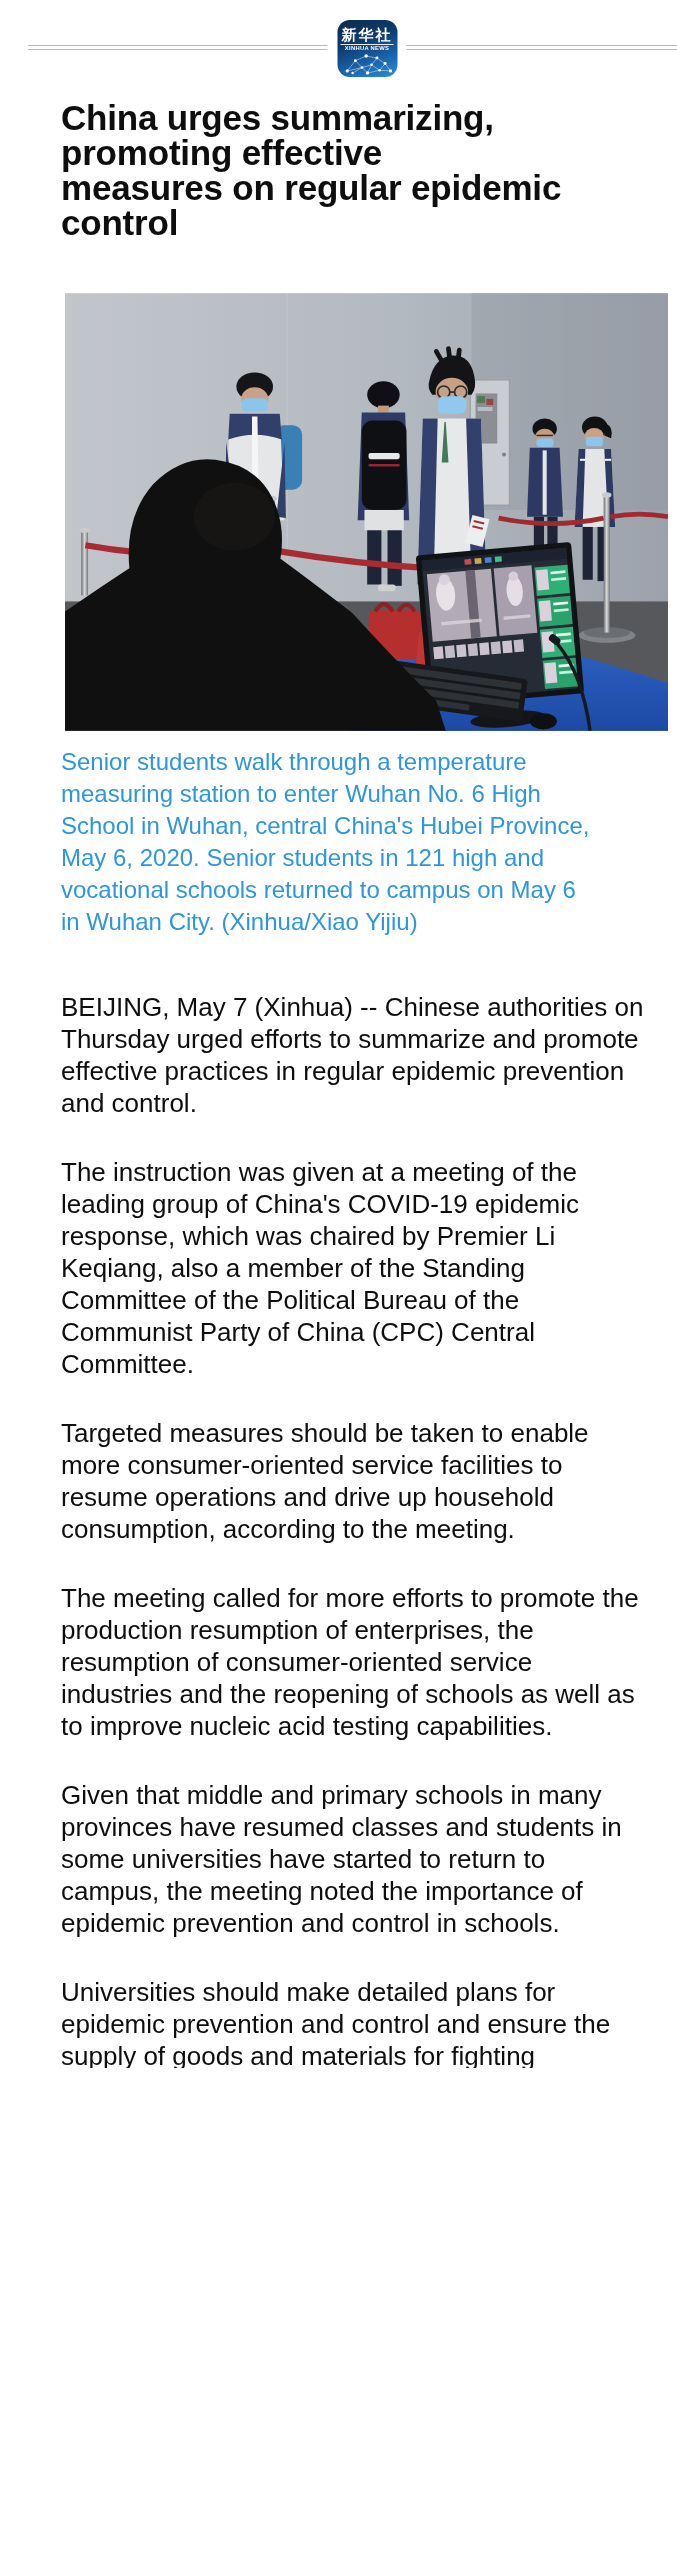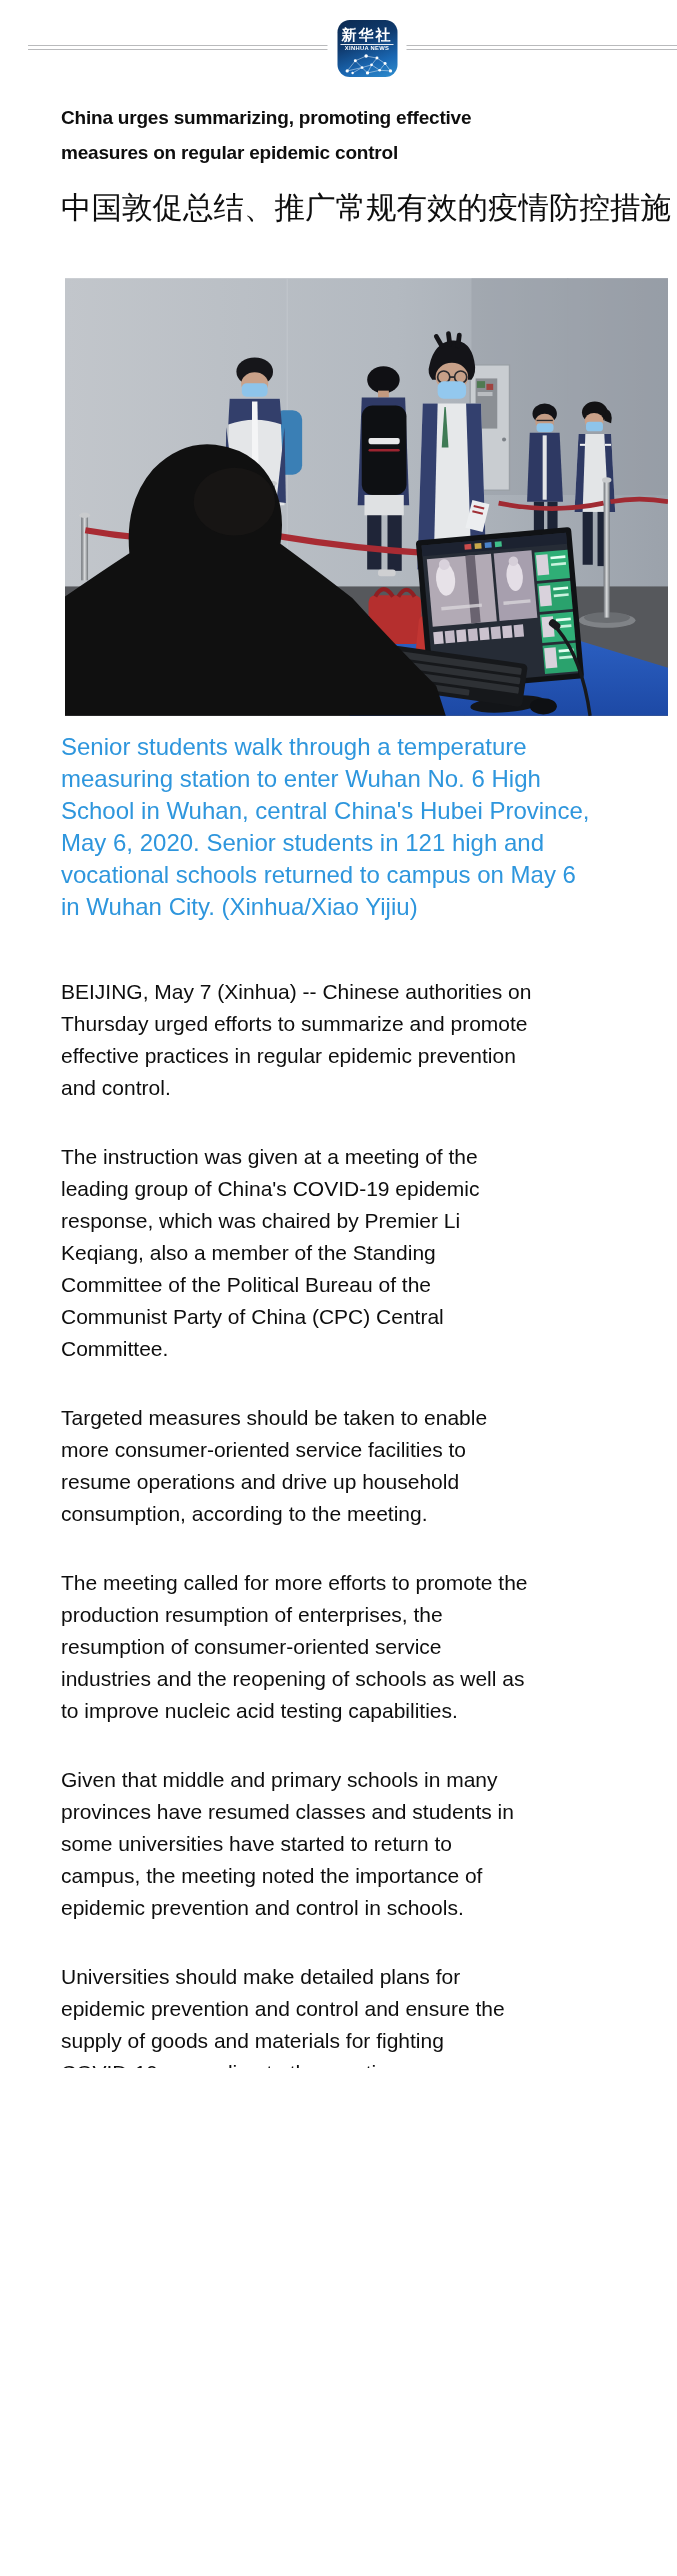--- a/index.html
+++ b/index.html
@@ -20,27 +20,27 @@
   .xh-cn{font-weight:bold;letter-spacing:2px;line-height:1.05;
          border-bottom:1px solid rgba(255,255,255,.9);
          display:inline-block;padding:0 1.4px 0.7px;}
   .small .xh-cn{font-size:15px;margin-top:6.8px;}
   .big .xh-cn{font-size:18.3px;margin-top:8.1px;}
   .xh-en{letter-spacing:0.3px;font-weight:bold;}
   .small .xh-en{font-size:5.8px;margin-top:0.7px;}
   .big .xh-en{font-size:6.8px;margin-top:1.4px;}
   .xh-net{position:absolute;left:0;right:0;bottom:2.7px;}
   
-  .title-en{margin:11px 33px 0;font-size:19px;line-height:35px;font-weight:bold;
+  .title-en{margin:11px 33px 0;font-size:35px;line-height:35px;font-weight:bold;
             letter-spacing:-0.2px;white-space:pre-line;}
   .title-cn{margin:20.3px 33px 0;font-size:30.5px;line-height:35px;font-weight:400;white-space:pre-line;}
   figure.photo{margin:53px 0 0 37px;width:603px;height:438px;padding:0;}
   .caption{margin:15px 32px 0 33px;font-size:24px;line-height:32px;color:#2e96dd;white-space:pre-line;}
   .body{margin:53px 32px 0 33px;}
-  .body p{margin:0 0 37px;font-size:21px;line-height:32px;white-space:pre-line;}
+  .body p{margin:0 0 37px;font-size:26px;line-height:32px;white-space:pre-line;}
   hr.foot-rule{border:none;border-top:1.4px solid #c8c8c8;margin:20.3px 34px 0;}
   
   .footer{margin-top:19px;display:flex;justify-content:center;align-items:flex-start;gap:11px;}
   .brand{font-weight:bold;color:#1c55a3;font-size:31px;line-height:34px;letter-spacing:2.7px;}
 </style>
 </head>
 <body>
 
 <div class="page">
 
@@ -71,21 +71,20 @@
               <circle cx="44" cy="31" r="2.4"></circle>
             <circle cx="22" cy="31" r="1.8"></circle>
           </g>
         </svg>
       </div>
     </div>
   </header>
 
   <h1 class="title-en">China urges summarizing, promoting effective
 measures on regular epidemic control</h1>
-  <div class="title-cn">中国敦促总结、推广常规有效的疫情防控措施</div>
 
   <figure class="photo">
     <svg width="603" height="438" viewBox="0 0 890 646">
       <defs>
         <linearGradient id="wallG" x1="0" y1="0" x2="1" y2="0">
           <stop offset="0" stop-color="#c2c6cb"></stop>
             <stop offset=".55" stop-color="#b3b9c0"></stop>
             <stop offset="1" stop-color="#9ba2ab"></stop>
         </linearGradient>
         <linearGradient id="tableG" x1="0" y1="0" x2="0" y2="1">

